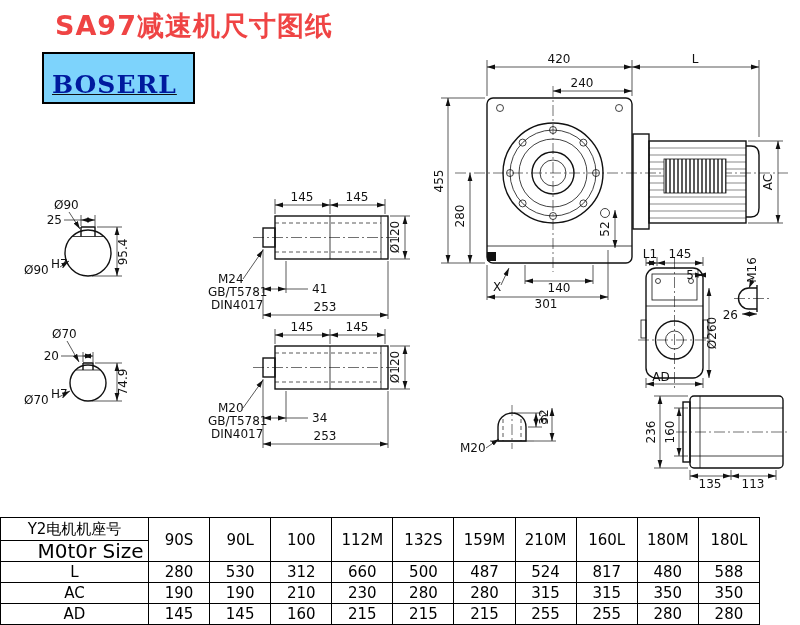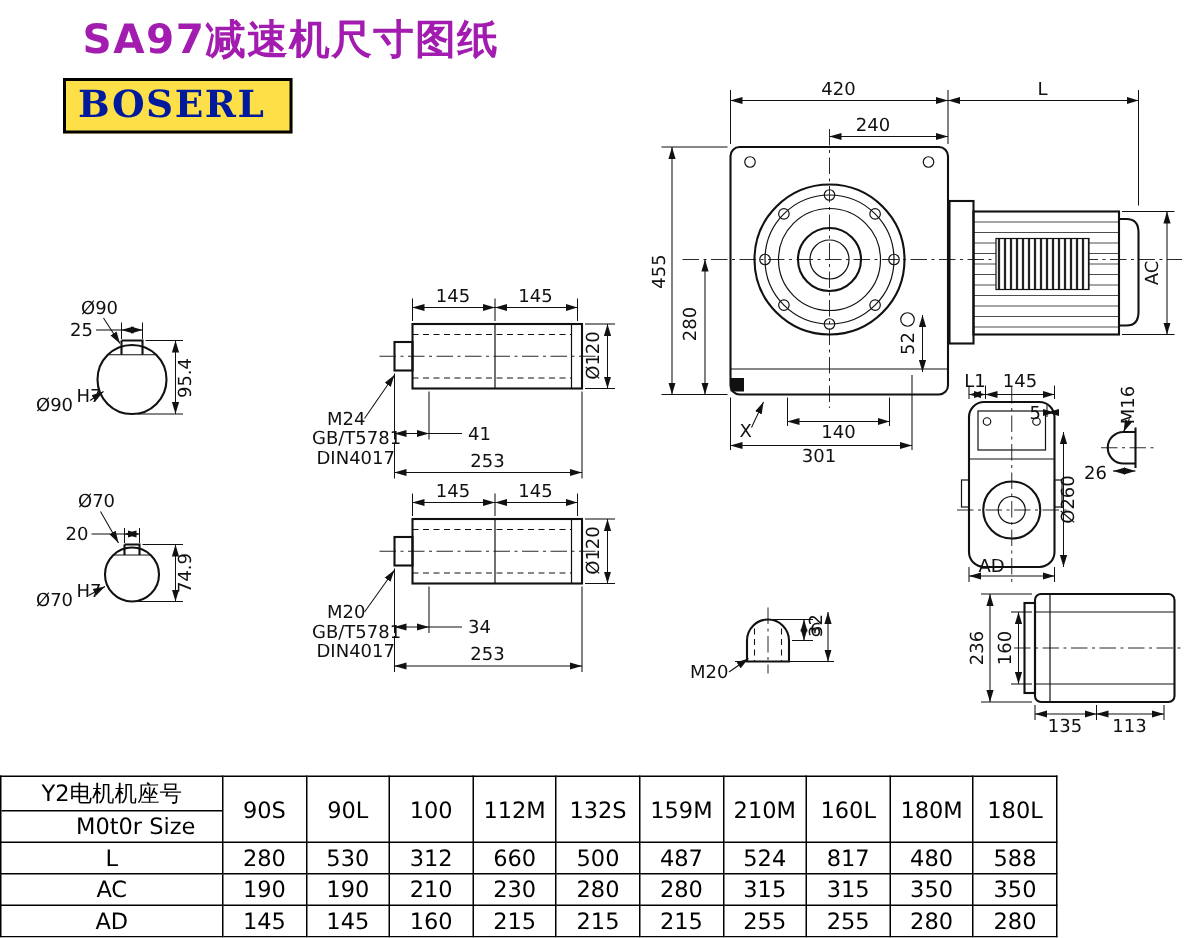--- a/index.html
+++ b/index.html
@@ -2,52 +2,52 @@
 <html><head>
 <meta charset="utf-8">
 <style>
   html,body { margin:0; padding:0; }
   body {
     width:800px; height:625px; background:#fff; position:relative;
     overflow:hidden; font-family:"DejaVu Sans", sans-serif; color:#111;
   }
   .page-title {
     position:absolute; left:55px; top:8px; font-size:27px; font-weight:bold;
-    letter-spacing:1px; color:#a21caf; font-family:"DejaVu Sans", sans-serif;
+    letter-spacing:1px; color:#ef4444; font-family:"DejaVu Sans", sans-serif;
   }
   .logo-box {
     position:absolute; left:42px; top:52px; border:2px solid #000;
-    padding:1px 16px 3px 8px; background:#fde047;
+    padding:16px 16px 3px 8px; background:#7dd3fc;text-decoration:underline;
   }
   .logo-text {
     font-family:"DejaVu Serif", serif; font-size:25px; font-weight:bold;
     color:#001a9e; letter-spacing:1px;
   }
   svg.drawing { position:absolute; left:0; top:0; }
   svg text { font-family:"DejaVu Sans", sans-serif; font-size:12px; fill:#111; }
   .thick { stroke:#111; stroke-width:1.4; fill:none; }
   .thin  { stroke:#111; stroke-width:0.8; fill:none; }
   .dim   { stroke:#111; stroke-width:0.7; fill:none; }
   .cl    { stroke:#111; stroke-width:0.6; stroke-dasharray:11 3 2 3; fill:none; }
   .hid   { stroke:#111; stroke-width:0.7; stroke-dasharray:4 3; fill:none; }
   .fin   { stroke:#111; stroke-width:0.5; fill:none; }
 
   table.size-table {
-    position:absolute; left:0; top:517px; width:705px; height:108px;
+    position:absolute; left:0; top:517px; width:760px; height:108px;
     border-collapse:collapse; table-layout:fixed; background:#fff;
     font-size:15px; color:#000;
   }
   table.size-table th, table.size-table td {
     border:1px solid #000; text-align:center; vertical-align:middle;
     padding:0; font-weight:normal;
   }
   table.size-table tr.hdr { height:44px; }
   table.size-table tr.datarow { height:21px; }
   .corner-top { border-bottom:1px solid #000; line-height:21px; font-size:15px; }
-  .corner-bottom { line-height:20px; font-size:15px;padding-left:32px; }
+  .corner-bottom { line-height:20px; font-size:20px;padding-left:32px; }
 </style>
 </head>
 <body>
 
 <div class="page-title">SA97减速机尺寸图纸</div>
 <div class="logo-box">
   <span class="logo-text">BOSERL</span>
 </div>
 
 <svg class="drawing" width="800" height="517" viewBox="0 0 800 517">

